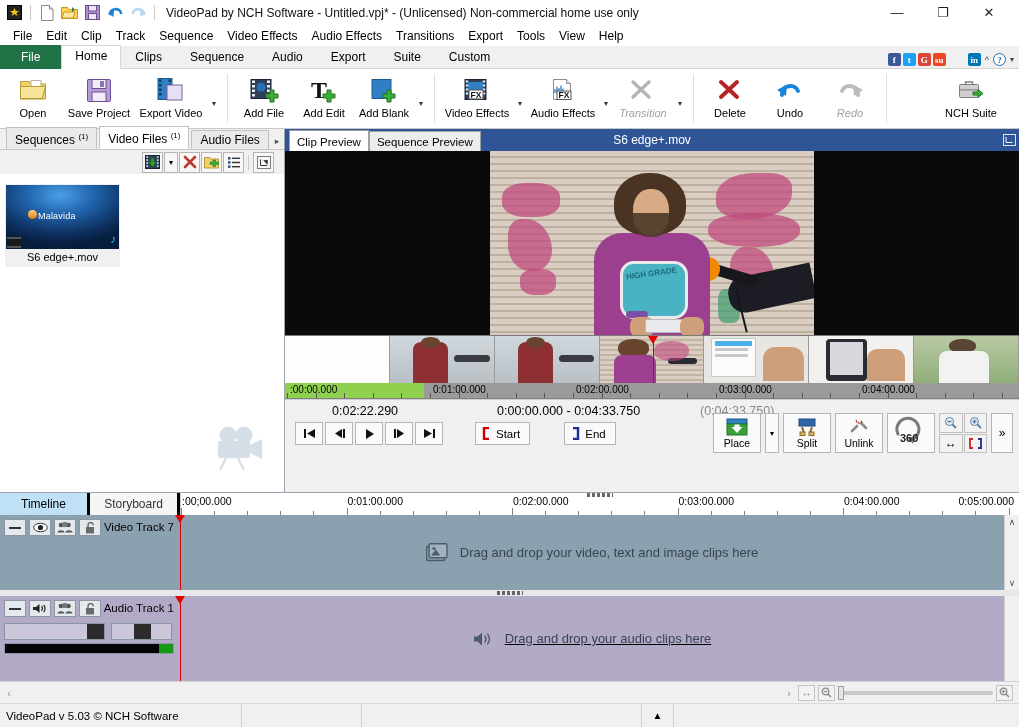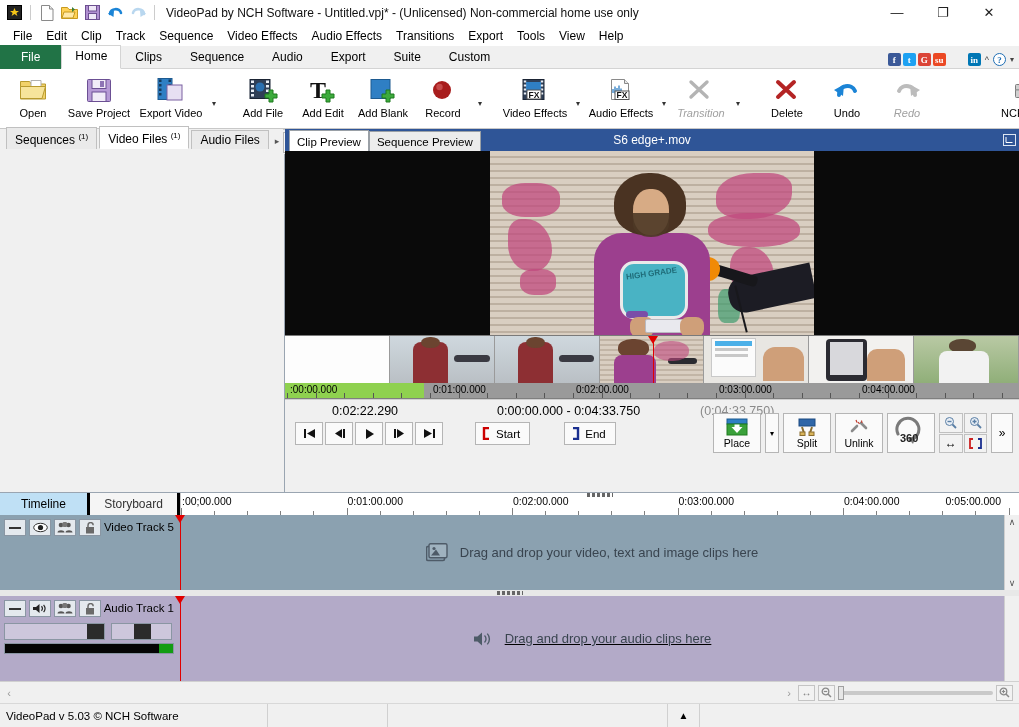--- a/index.html
+++ b/index.html
@@ -41,21 +41,21 @@
   .rbtn .glyph { height:30px; display:flex; align-items:center; justify-content:center; }
   .rbtn .lbl { font-size:11px; margin-top:2px; white-space:nowrap; color:#000; }
   .rbtn.dim .lbl { color:#a0a0a0;font-style:italic; }
   .rbtn.wide { width:72px; }
   .caret { width:14px; display:flex; align-items:flex-end; justify-content:center; padding-bottom:20px; font-size:8px; color:#333; }
 
   
   .main { flex:1 1 auto; display:flex; min-height:0; }
 
   
-  .binpanel { width:285px; flex:0 0 285px; display:flex; flex-direction:row; background:#f0f0f0; border-right:1px solid #9aa5b1; position:relative; }
+  .binpanel { width:285px; flex:0 0 285px; display:flex; flex-direction:column; background:#f0f0f0; border-right:1px solid #9aa5b1; position:relative; }
   .bintabs { height:20px; display:flex; align-items:flex-end; padding-left:6px; background:#f0f0f0; flex:0 0 20px; }
   .btab { font-size:12px; padding:2px 8px 2px 8px; background:#eaeaea; border:1px solid #c0c0c0; border-bottom:none; margin-right:2px; white-space:nowrap; line-height:14px; }
   .btab.active { background:#fff; border-bottom:1px solid #fff; position:relative; z-index:2; }
   .btab sup { font-size:8px; }
   .btab-arrow { font-size:9px; padding:3px 4px; color:#555; align-self:flex-end; }
   .bintoolbar { height:25px; background:#f0f0f0; display:flex; align-items:center; justify-content:flex-end; padding-right:10px; gap:1px; flex:0 0 25px; border-top:1px solid #c8c8c8; }
   .tbtn { width:21px; height:21px; border:1px solid #b5b5b5; background:#f7f7f7; display:flex; align-items:center; justify-content:center; }
   .bincontent { flex:1 1 auto; background:#fff; position:relative; overflow:hidden; }
   .thumbcard { position:absolute; left:5px; top:10px; width:115px; background:#f0f0f0; border:1px solid transparent; }
   .thumbimg { width:113px; height:64px; position:relative; overflow:hidden;
@@ -334,29 +334,20 @@
         <div class="lbl">Add Edit</div>
       </div>
       <div class="rbtn">
         <div class="glyph">
           <svg width="30" height="26" viewBox="0 0 30 26">
               <rect x="3" y="2.5" width="19" height="19" fill="#2f7fc4" stroke="#1d5a90"></rect>
               <path d="M18 13h4v4h4v4h-4v4h-4v-4h-4v-4h4z" fill="#3cab3c" stroke="#1f7a1f"></path>
             </svg>
         </div>
         <div class="lbl">Add Blank</div>
-      </div>
-      <div class="rbtn">
-        <div class="glyph">
-          <svg width="26" height="26" viewBox="0 0 26 26">
-              <circle cx="12" cy="13" r="9" fill="#a81d1d"></circle>
-              <circle cx="9.5" cy="10" r="3.2" fill="#c64a4a"></circle>
-            </svg>
-        </div>
-        <div class="lbl">Record</div>
       </div>
       <div class="caret">▾</div>
     </div>
     <div class="rgsep"></div>
 
     <div class="rgroup">
       <div class="rbtn wide">
         <div class="glyph">
           <svg width="30" height="26" viewBox="0 0 30 26">
               <rect x="3" y="2.5" width="21" height="20" fill="#2f3f57" stroke="#1b2434"></rect>
@@ -776,21 +767,21 @@
     <div class="tlheader">
       <div class="tltab active">Timeline</div>
       <div class="tltab inactive">Storyboard</div>
       <div class="tlruler" id="tl-ruler">
         <div class="tl-grip"></div>
       <div class="rl" style="left: 1px;">:00;00.000</div>
           <div class="rl" style="left: 166.5px;">0:01:00.000</div>
           <div class="rl" style="left: 332px;">0:02:00.000</div>
           <div class="rl" style="left: 497.5px;">0:03:00.000</div>
           <div class="rl" style="left: 663px;">0:04:00.000</div>
-          <div class="rl" style="left: auto; right: 18px; padding-left: 28px;">0:05:00.000</div>
+          <div class="rl" style="left: auto; right: 5px; padding-left: 28px;">0:05:00.000</div>
           <div class="tk" style="left: 0px; height: 7px;"></div>
           <div class="tk" style="left: 33.1px; height: 4px;"></div>
           <div class="tk" style="left: 66.2px; height: 4px;"></div>
           <div class="tk" style="left: 99.3px; height: 4px;"></div>
           <div class="tk" style="left: 132.4px; height: 4px;"></div>
           <div class="tk" style="left: 165.5px; height: 7px;"></div>
           <div class="tk" style="left: 198.6px; height: 4px;"></div>
           <div class="tk" style="left: 231.7px; height: 4px;"></div>
           <div class="tk" style="left: 264.8px; height: 4px;"></div>
           <div class="tk" style="left: 297.9px; height: 4px;"></div>
@@ -835,21 +826,21 @@
                 <path d="M0.5 10.5c0-3 7-3 7 0zM8.5 10.5c0-3 7-3 7 0z" fill="#555"></path>
               </svg>
           </div>
           <div class="hbtn">
             <svg width="13" height="12" viewBox="0 0 13 12">
                 <rect x="2" y="5" width="8" height="6.5" fill="#6a6a6a"></rect>
                 <path d="M4 5V3.2a2.6 2.6 0 0 1 5.2 0" fill="none" stroke="#6a6a6a" stroke-width="1.5"></path>
               </svg>
           </div>
         </div>
-        <div class="trname">Video Track 5</div>
+        <div class="trname">Video Track 7</div>
       </div>
       <div class="trackbody">
         <span>
           <svg width="22" height="19" viewBox="0 0 22 19">
               <rect x="0.5" y="3.5" width="18" height="14" rx="1.5" fill="none" stroke="#4e5b68" stroke-width="1.6"></rect>
               <rect x="3" y="0.8" width="18" height="14" rx="1.5" fill="#9fb2bf" stroke="#4e5b68" stroke-width="1.4"></rect>
               <circle cx="8" cy="5.5" r="1.6" fill="#4e5b68"></circle>
               <polygon points="5,12.5 10,6.5 14,12.5" fill="#4e5b68"></polygon>
             </svg>
         </span>
@@ -944,19 +935,19 @@
         <svg width="11" height="11" viewBox="0 0 11 11">
             <circle cx="4.5" cy="4.5" r="3.3" fill="none" stroke="#8a8a8a" stroke-width="1.3"></circle>
             <path d="M2.8 4.5h3.4M4.5 2.8v3.4" stroke="#8a8a8a" stroke-width="1.2"></path>
             <path d="M7 7l3 3" stroke="#8a8a8a" stroke-width="1.5"></path>
           </svg>
       </div>
     </div>
   </div>
 
   <div class="statusbar">
-    <div class="sb-cell" style="width:268px;">VideoPad v 5.03 © NCH Software</div>
+    <div class="sb-cell" style="width:242px;">VideoPad v 5.03 © NCH Software</div>
     <div class="sb-cell" style="width:120px;"></div>
     <div class="sb-cell" style="width:280px;"></div>
     <div class="sb-cell sb-tri">▲</div>
     <div class="sb-cell" style="flex:1 1 auto;border-right:none;"></div>
   </div>
 </div>
 
 </body></html>

